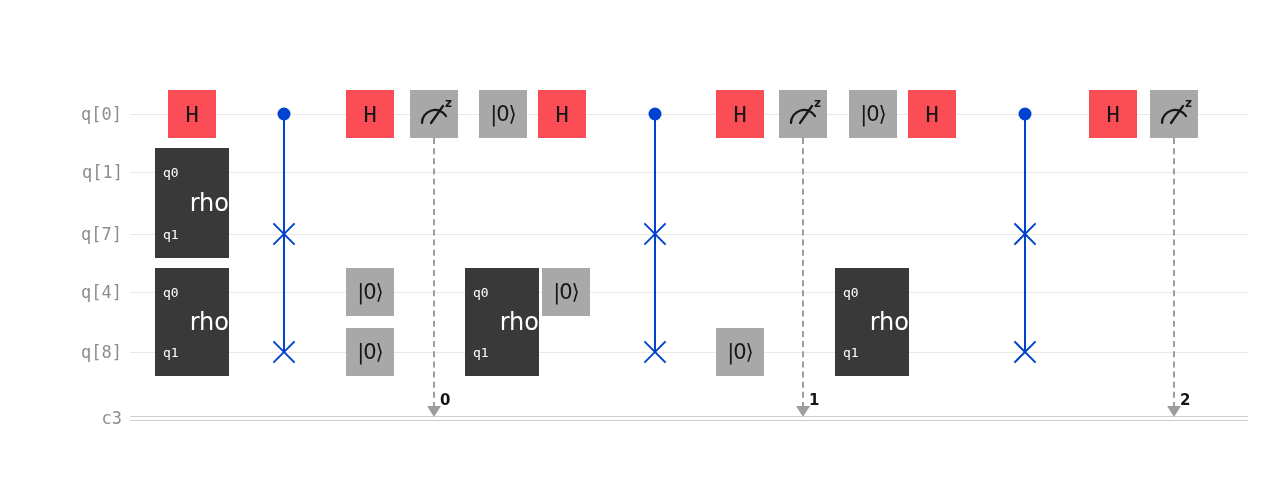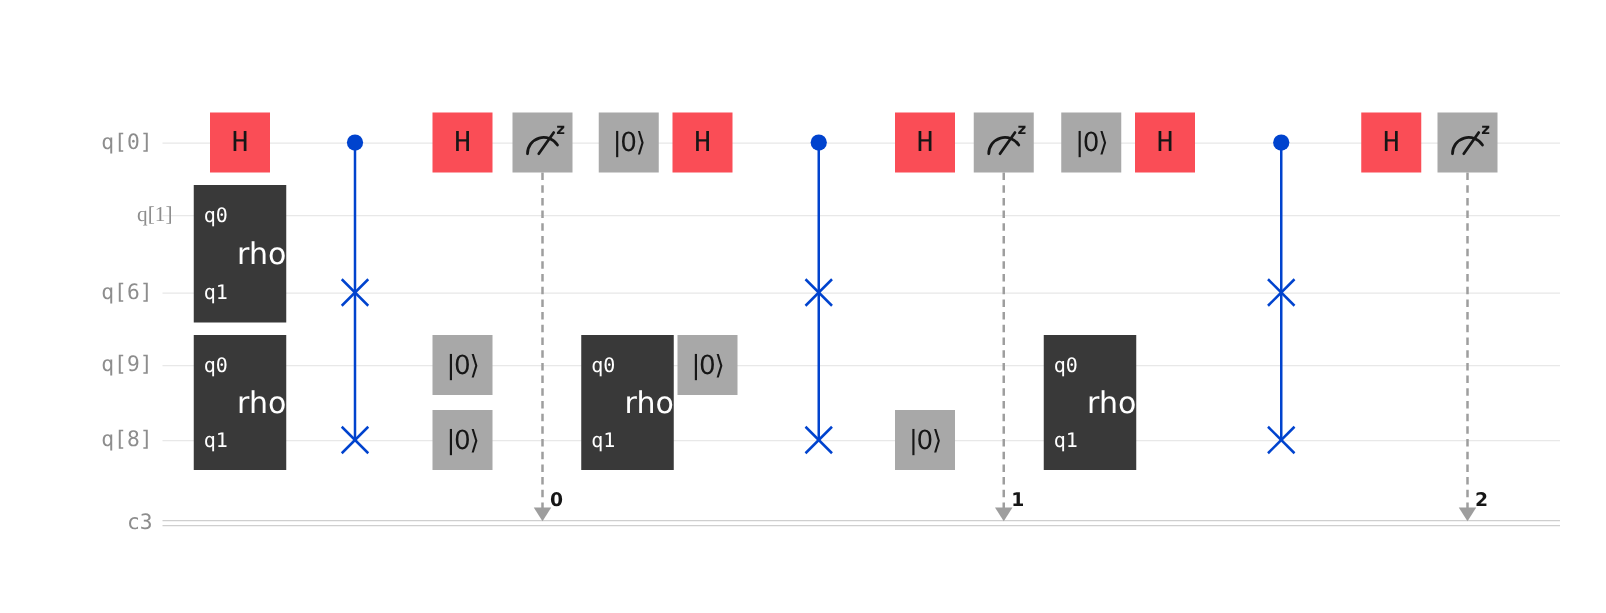--- a/index.html
+++ b/index.html
@@ -59,21 +59,21 @@
     position:absolute;left:0;right:0;
     text-align:right;
     color:#ffffff;
     font-size:24px;
     font-family:"DejaVu Sans","Liberation Sans",sans-serif;
     transform:translateY(-50%);
   }
   .rho-port{
     position:absolute;left:8px;
     color:#ffffff;
-    font-size:16px;
+    font-size:13px;
     font-family:"DejaVu Sans Mono","Liberation Mono",monospace;
     transform:translateY(-50%);
     white-space:pre;
   }
 
   
   .cx-line{position:absolute;width:2px;background:#0043ce;transform:translateX(-50%);}
   .ctrl-dot{
     position:absolute;width:13px;height:13px;border-radius:50%;
     background:#0043ce;transform:translate(-50%,-50%);
@@ -111,25 +111,25 @@
     transform:translateY(-50%);
   }
 </style>
 </head>
 <body>
 
 <div id="circuit">
     <div class="qwire" style="left: 130px; width: 1118px; top: 114px; background: rgb(232, 232, 232);"></div>
     <div class="reglabel" style="left: 0px; width: 122px; top: 114px;">q[0]</div>
     <div class="qwire" style="left: 130px; width: 1118px; top: 172px; background: rgb(232, 232, 232);"></div>
-    <div class="reglabel" style="left: 16px; width: 122px; top: 172px; font-family: Liberation Serif, serif;">q[1]</div>
+    <div class="reglabel" style="left: 1px; width: 122px; top: 172px;">q[1]</div>
     <div class="qwire" style="left: 130px; width: 1118px; top: 234px; background: rgb(232, 232, 232);"></div>
-    <div class="reglabel" style="left: 0px; width: 122px; top: 234px;">q[6]</div>
+    <div class="reglabel" style="left: 0px; width: 122px; top: 234px;">q[7]</div>
     <div class="qwire" style="left: 130px; width: 1118px; top: 292px; background: rgb(232, 232, 232);"></div>
-    <div class="reglabel" style="left: 0px; width: 122px; top: 292px;">q[9]</div>
+    <div class="reglabel" style="left: 0px; width: 122px; top: 292px;">q[4]</div>
     <div class="qwire" style="left: 130px; width: 1118px; top: 352px; background: rgb(232, 232, 232);"></div>
     <div class="reglabel" style="left: 0px; width: 122px; top: 352px;">q[8]</div>
     <div class="cwire" style="left: 130px; width: 1118px; top: 416px; background: rgb(207, 207, 207);"></div>
     <div class="cwire" style="left: 130px; width: 1118px; top: 420px; background: rgb(207, 207, 207);"></div>
     <div class="reglabel" style="left: 0px; width: 122px; top: 418px;">c3</div>
     <div class="cx-line" style="left: 284px; top: 114px; height: 238px; background: rgb(0, 67, 206);"></div>
     <div class="ctrl-dot" style="left: 284px; top: 114px; background: rgb(0, 67, 206);"></div>
     <div class="swap-x" style="left: 284px; top: 234px;">
       <span class="a" style="background: rgb(0, 67, 206);"></span>
       <span class="b" style="background: rgb(0, 67, 206);"></span>

